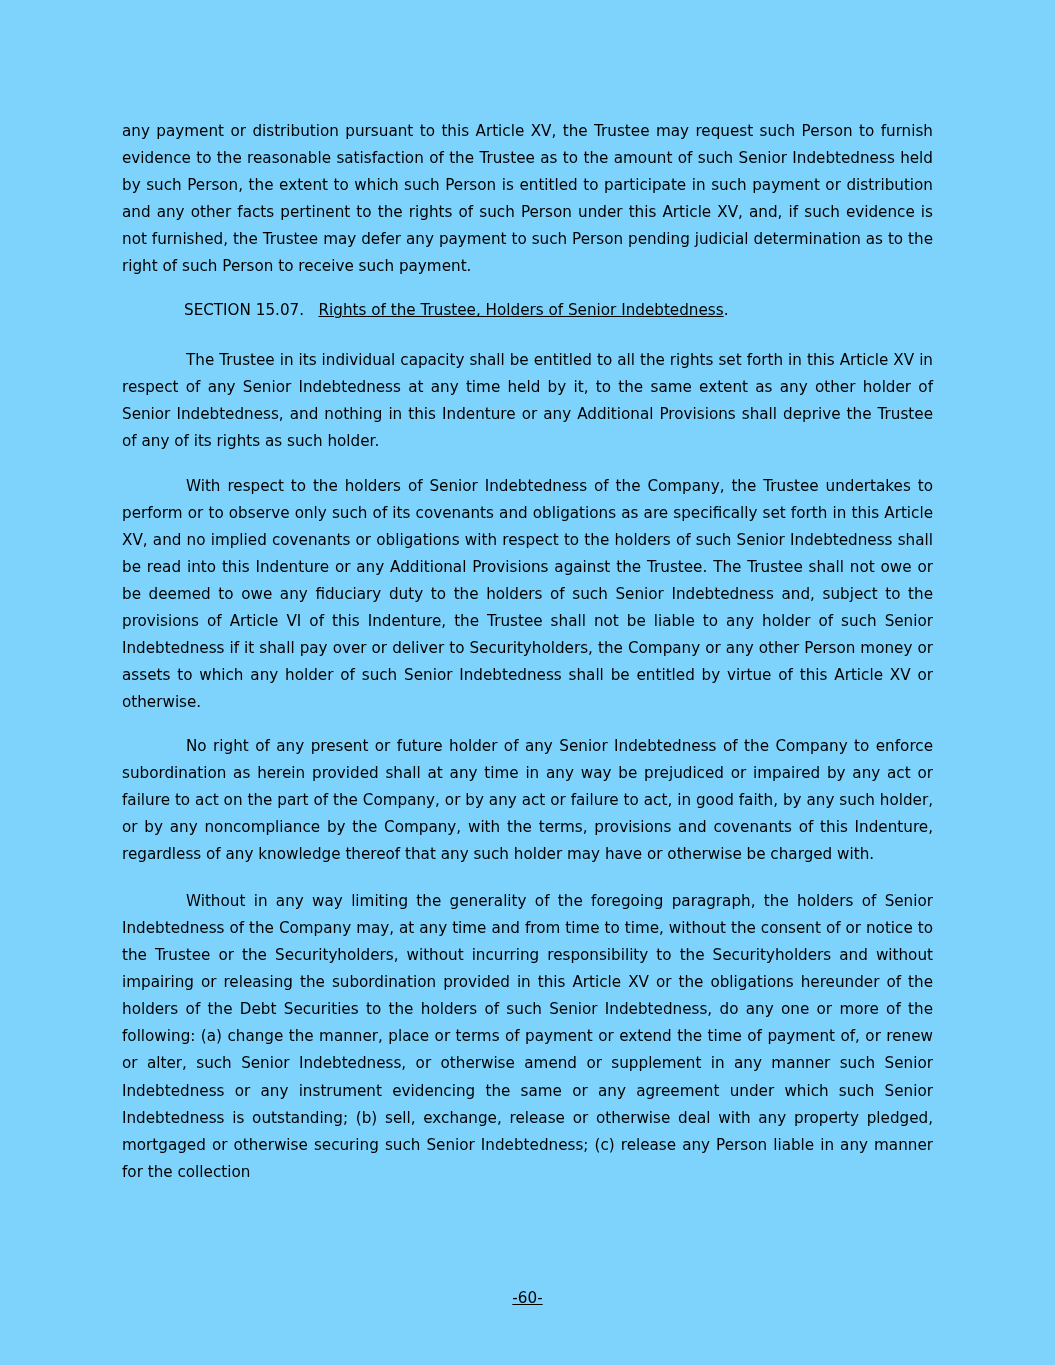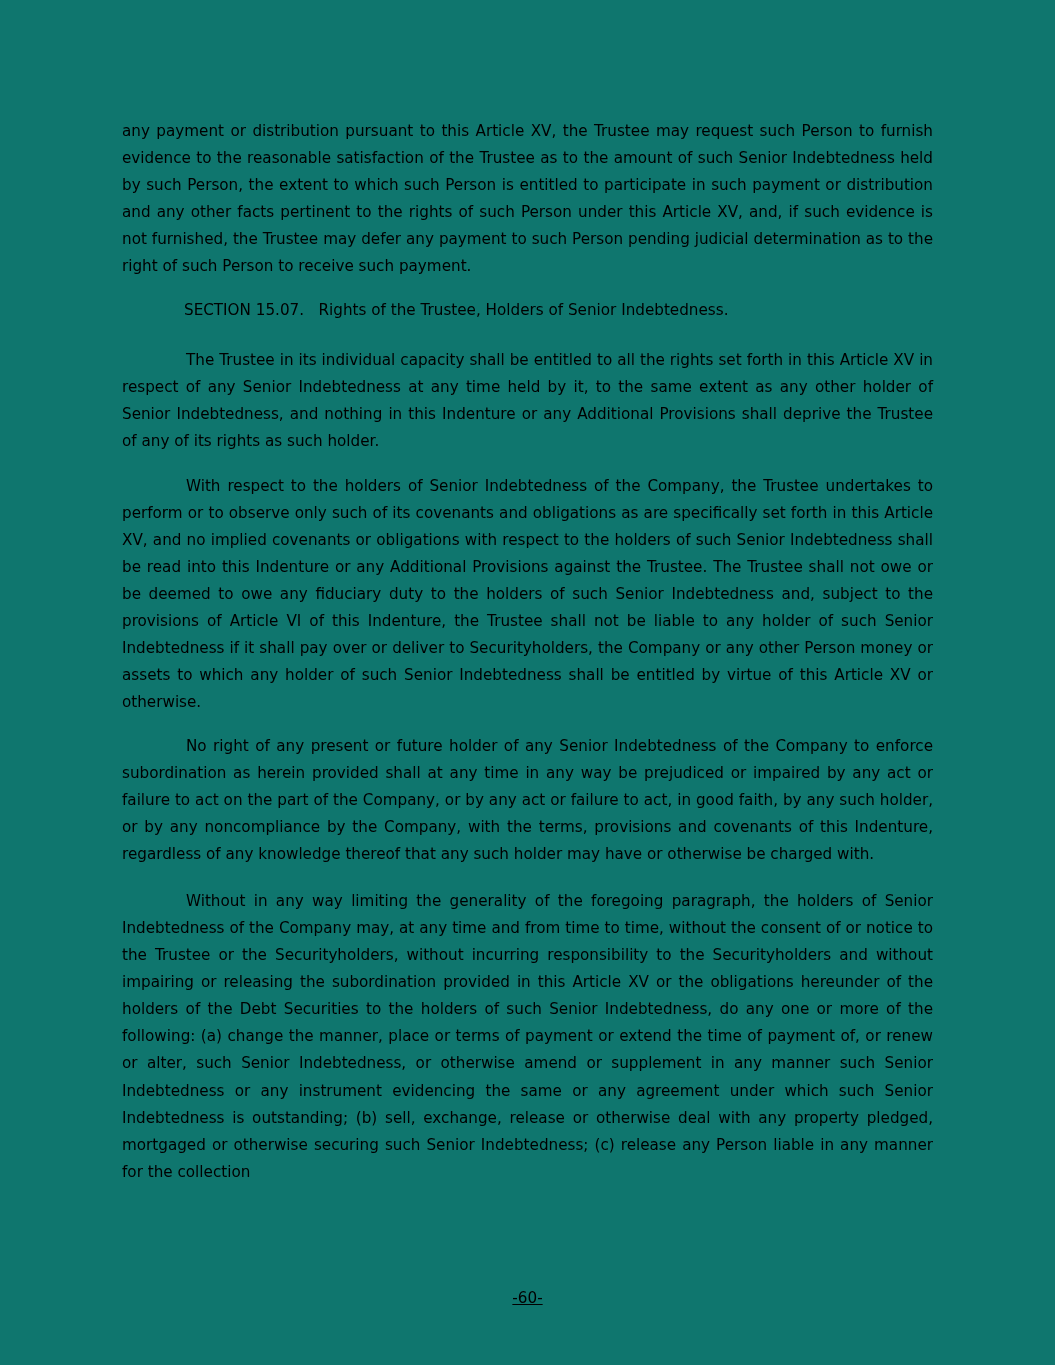--- a/index.html
+++ b/index.html
@@ -8,21 +8,21 @@
     background: #ffffff;
   }
   body {
     font-family: "DejaVu Sans", sans-serif;
     color: #000000;
   }
   .page {
     width: 1055px;
     height: 1365px;
     position: relative;
-    background: #0f766e;
+    background: #7dd3fc;
     box-sizing: border-box;
     padding: 118px 122px 0 122px;
   }
   .doc-body {
     font-size: 15.2px;
     line-height: 1.78;
     text-align: justify;
     text-justify: inter-word;
   }
   .para {
@@ -38,20 +38,21 @@
   .section-head {
     margin: 0 0 17px 0;
     padding-left: 62px;
     text-align: left;
     text-indent: 0;
   }
   .section-head .sec-num {
     white-space: nowrap;
   }
   .section-head .sec-title {
+    text-decoration: underline;
   }
   .gap-small { margin-bottom: 20px; }
   .gap-med { margin-bottom: 23px; }
   .footer {
     position: absolute;
     left: 0;
     right: 0;
     bottom: 58px;
     text-align: center;
     font-size: 15.2px;

